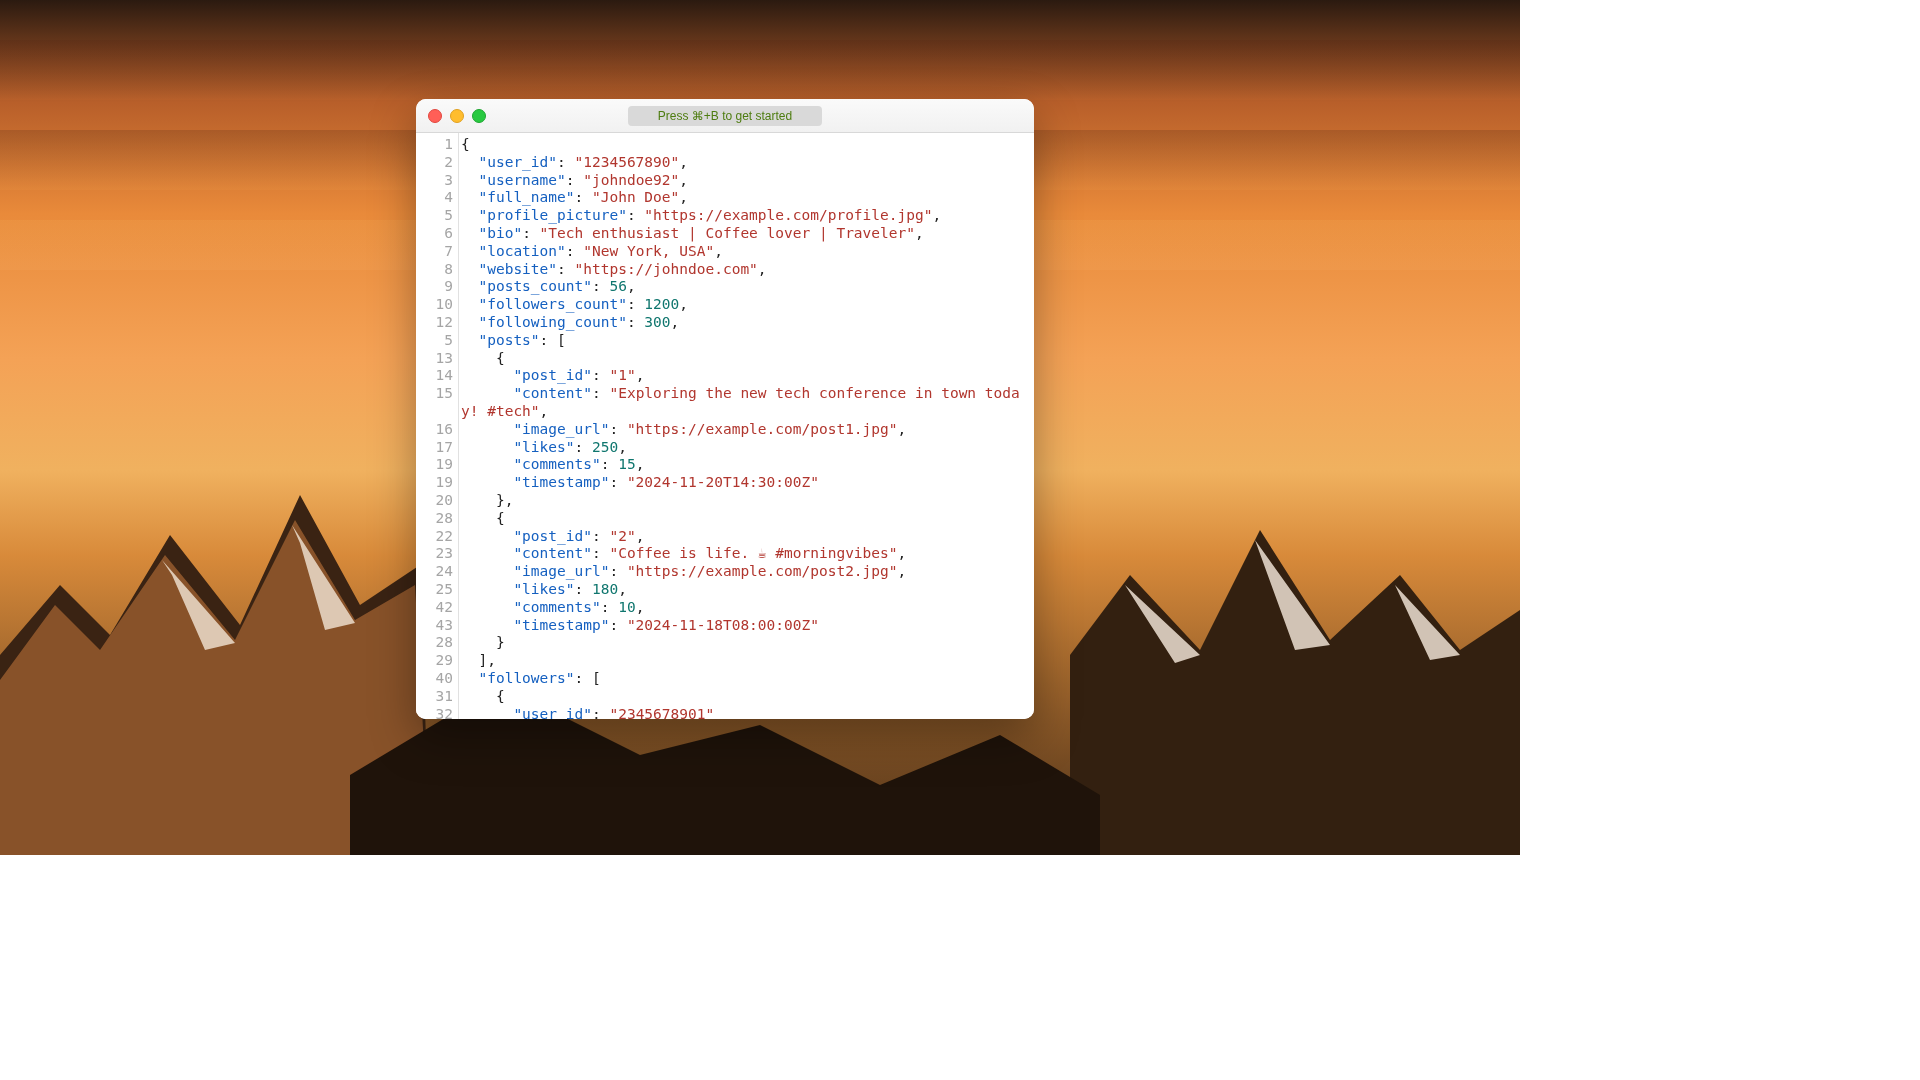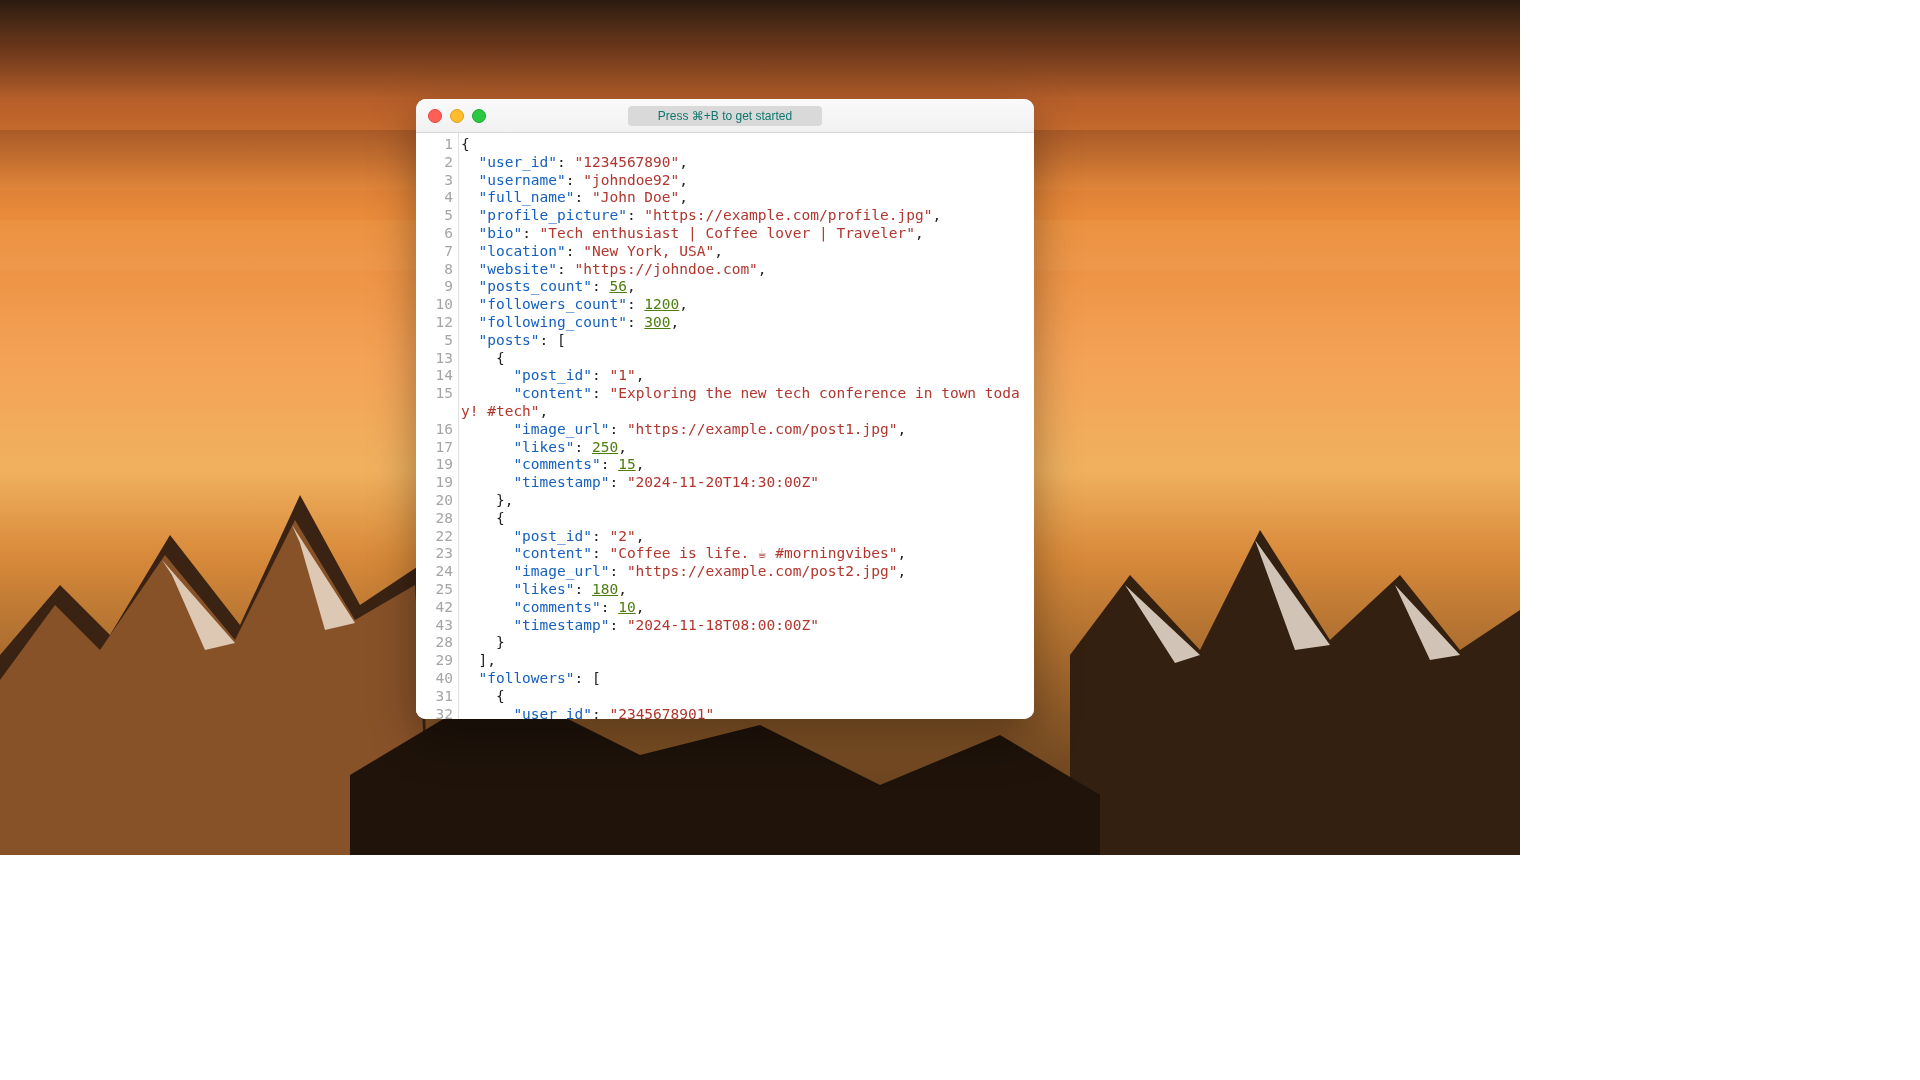--- a/index.html
+++ b/index.html
@@ -9,30 +9,30 @@
   .b2{top:130px;background:linear-gradient(180deg,rgba(60,30,15,.4),rgba(240,165,80,.25));}
   .b3{top:220px;background:linear-gradient(180deg,rgba(240,175,90,.35),rgba(255,210,150,.15));height:50px;}
   .mountains{position:absolute;bottom:0;left:0;width:1520px;height:430px;}
   .window{position:absolute;left:416px;top:99px;width:618px;height:620px;background:#fff;border-radius:10px;box-shadow:0 18px 45px rgba(0,0,0,.35);overflow:hidden;display:flex;flex-direction:column;}
   .titlebar{height:33px;background:linear-gradient(#fafafa,#f1f1f1);border-bottom:1px solid #d8d8d8;position:relative;display:flex;align-items:center;}
   .traffic{position:absolute;left:12px;top:10px;display:flex;gap:8px;}
   .dot{width:12px;height:12px;border-radius:50%;}
   .dot.red{background:#ff5f57;border:.5px solid #e1473f;}
   .dot.yellow{background:#ffbd2e;border:.5px solid #dfa022;}
   .dot.green{background:#28c940;border:.5px solid #1fa532;}
-  .title-pill{margin:10px auto;background:#d9d9d9;color:#0f766e;font-size:12px;padding:3px 30px;border-radius:4px;}
+  .title-pill{margin:10px auto;background:#d9d9d9;color:#4d7c0f;font-size:12px;padding:3px 30px;border-radius:4px;}
   .editor{flex:1;display:flex;background:#fff;font-family:"SF Mono",Menlo,Consolas,monospace;font-size:14.5px;line-height:17.8px;overflow:hidden;}
   .gutter{width:37px;background:#fff;border-right:1px solid #e1e1e1;text-align:right;color:#a5a5a5;padding:3px 5px 0 0;user-select:none;}
   .gutter div{height:17.8px;}
   .gutter .wrap{height:35.6px;}   
   .code{flex:1;padding:3px 6px 0 2px;white-space:pre-wrap;word-break:break-all;color:#222;}
   .row{min-height:17.8px;}
   .k{color:#1560c0;}  
   .s{color:#b1362e;}  
-  .n{color:#4d7c0f;text-decoration:underline;}  
+  .n{color:#0f766e;}  
   .p{color:#222;}     
 </style>
 </head>
 <body>
 
 <div class="desktop">
   <div class="sky-band b1"></div>
   <div class="sky-band b2"></div>
   <div class="sky-band b3"></div>
   <svg class="mountains" viewBox="0 0 1520 430" preserveAspectRatio="none">

